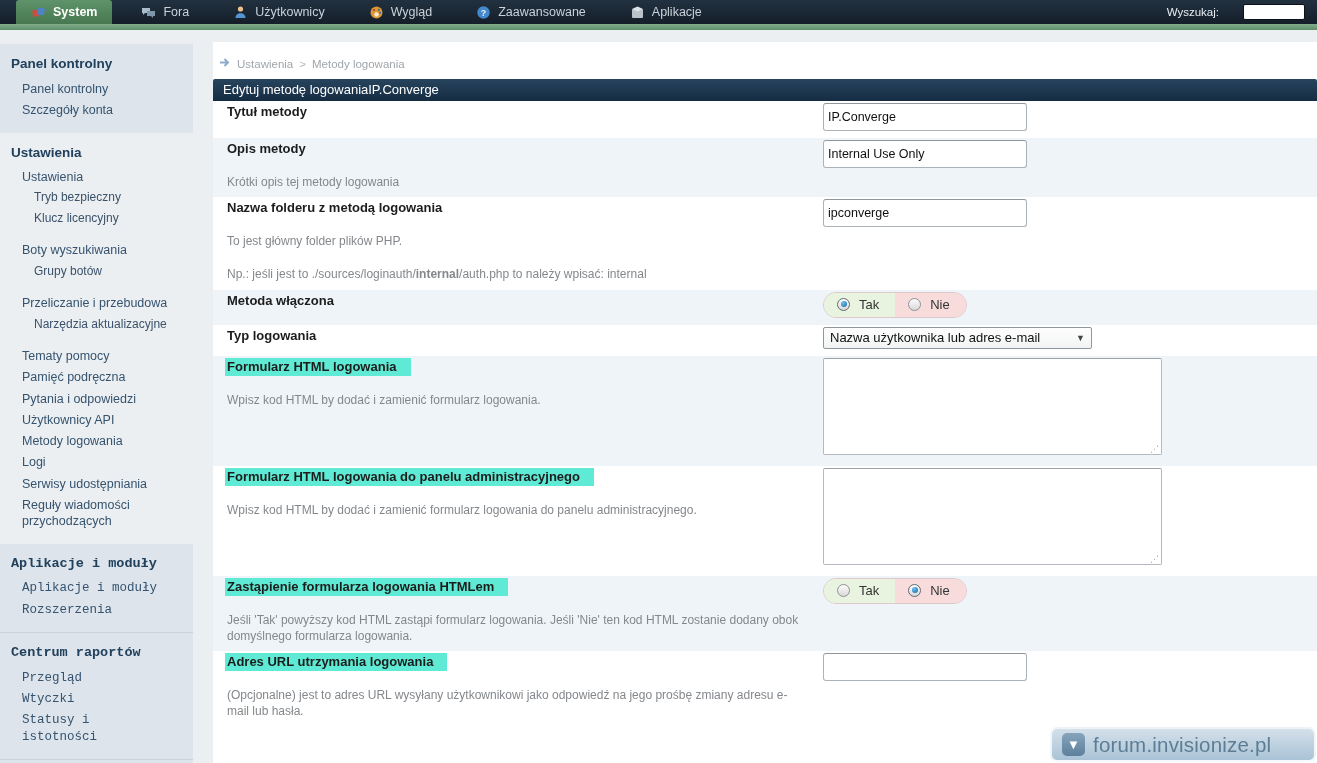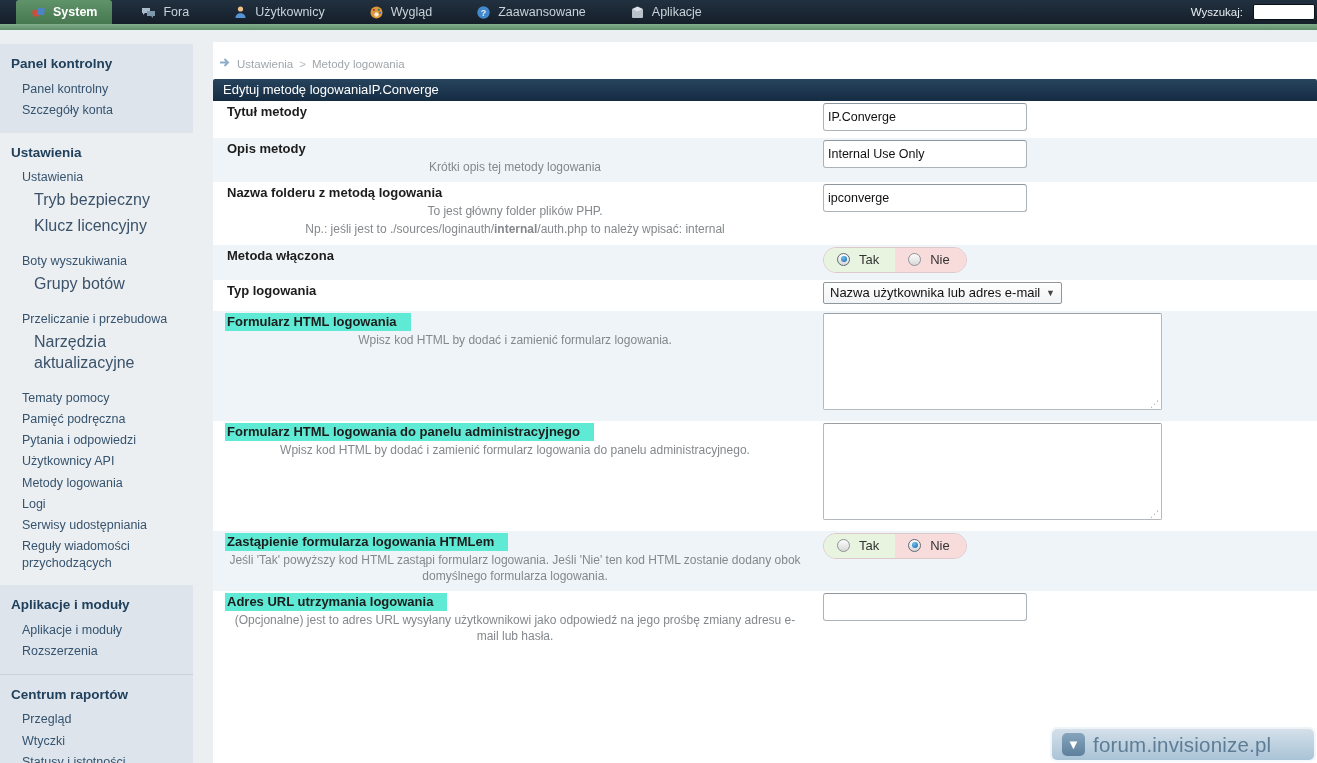--- a/index.html
+++ b/index.html
@@ -8,76 +8,76 @@
 
   
   .topnav { position:absolute; left:0; top:0; width:1317px; height:24px;
     background:linear-gradient(#223140,#141e29); display:flex; align-items:stretch; z-index:30;}
   .navtabs { display:flex; align-items:stretch; padding-left:16px; }
   .navtab { display:flex; align-items:center; gap:7px; padding:0 15px; margin-right:14px;
     color:#c9d2da; font-size:12.5px; cursor:pointer; white-space:nowrap; }
   .navtab.active { background:linear-gradient(#5f9369,#47784f); color:#fff; font-weight:bold;
     border-radius:3px 3px 0 0; }
   .navtab .nicon { width:15px; height:15px; display:inline-flex; }
-  .nav-search { margin-left:auto; display:flex; align-items:center; gap:10px; padding-right:2px; }
+  .nav-search { margin-left:auto; display:flex; align-items:center; gap:24px; padding-right:12px; }
   .nav-search label { color:#e7edf2; font-size:11.5px; }
   .nav-search input { width:62px; height:16px; border:1px solid #0b1218; border-radius:2px;
     font-size:11px; padding:0 3px; background:#fff; }
   .greenbar { position:absolute; left:0; top:24px; width:1317px; height:6px;
     background:linear-gradient(#82ad8b,#5f8e6a); z-index:29;}
 
   
   .sidebar { position:absolute; left:0; top:44px; width:193px; bottom:0; font-size:12.5px; }
   .side-section { padding:8px 16px 12px 0; }
   .side-section.tinted { background:#dde4eb; }
-  .side-section.bordered { border-bottom:1px solid #c9d2da; }
+  .side-section.bordered { border-bottom:1px solid #c9d2da;font-family:Liberation Mono, monospace; }
   .side-title { font-size:13.5px; font-weight:bold; color:#20405c; padding:4px 10px 7px 11px; }
   .side-group { margin-bottom:11px; }
   .side-group:last-child { margin-bottom:0; }
   .side-item { color:#35536f; padding:2.5px 8px 2.5px 22px; cursor:pointer; line-height:1.3;}
-  .side-item.sub { font-size:16px; padding-left:34px; color:#3a526a; }
+  .side-item.sub { font-size:12px; padding-left:34px; color:#3a526a; }
 
   
   .content { position:absolute; left:213px; top:42px; right:0; bottom:0; background:#fff; }
   .breadcrumb { display:flex; align-items:center; gap:6px; padding:15px 0 9px 6px;
     font-size:11.5px; color:#a7adb2; }
   .breadcrumb .crumb { color:#a0a6ab; cursor:pointer; }
   .breadcrumb .sep { color:#b5babf; }
   .panel-header { height:22px; background:linear-gradient(#27445e,#152c42); color:#fff;
     font-size:13px; font-weight:normal; line-height:22px; padding-left:10px;
     border-radius:2px 2px 0 0; }
 
   .form-row { display:flex; padding:1px 0 7px 14px; background:#fff; }
   .form-row.alt { background:#eff4f8; }
   .row-left { flex:0 0 578px; }
   .row-right { margin-left:18px; padding-top:1px; }
   .f-label { font-size:13px; font-weight:bold; color:#1c1c1c; display:inline; }
   .f-label.hl { background:#5eead4; padding:1px 14px 2px 2px; margin-left:-2px; }
-  .f-desc { font-size:12px; color:#84888c; line-height:1.35; margin-top:2px; max-width:576px;text-align:center; }
+  .f-desc { font-size:12px; color:#84888c; line-height:1.35; margin-top:17px; max-width:576px; }
 
   .t-input { width:204px; height:28px; border:1px solid #abb2b8; border-top-color:#8f979e;
     border-radius:3px; font-size:12.5px; padding:1px 4px; color:#111; background:#fff; }
   .t-area-wrap { position:relative; width:339px; }
   .t-area { width:339px; height:97px; border:1px solid #b3b9bf; border-top-color:#9aa1a7;
     border-radius:2px; resize:none; background:#fff; font-size:12px; padding:3px; }
   .t-area-wrap::after { content:"⋰"; position:absolute; right:3px; bottom:5px;
     color:#9aa1a7; font-size:9px; pointer-events:none; }
 
   .radio-pill { display:inline-flex; border-radius:13px; overflow:hidden;
     border:1px solid #ddc9c9; font-size:13px; color:#333; }
   .radio-opt { display:flex; align-items:center; gap:9px; padding:4px 16px 5px 13px; cursor:pointer;}
   .radio-opt.yes { background:#e8f4e0;align-items:center; }
   .radio-opt.no  { background:#f8dbdb; }
   .rdot { width:13px; height:13px; border-radius:50%; background:linear-gradient(#fdfdfd,#d8d8d8);
     border:1px solid #8e9296; position:relative; }
   .rdot.sel { border-color:#5f6a73; }
   .rdot.sel::after { content:""; position:absolute; left:2.5px; top:2.5px; width:6px; height:6px;
     border-radius:50%; background:radial-gradient(circle at 35% 30%, #6fc0f2, #1565a8); }
 
-  .f-select { width:239px; height:22px; border:1px solid #8f979e; border-radius:2px;
+  .f-select { width:269px; height:22px; border:1px solid #8f979e; border-radius:2px;
     background:linear-gradient(#fefefe,#f2f3f4); display:flex; align-items:center;
     font-size:13px; color:#111; padding:0 6px; cursor:pointer; }
   .f-select .sel-text { flex:1; white-space:nowrap; overflow:hidden; }
   .f-select .sel-arrow { color:#444; font-size:9px; margin-left:4px; }
 
   
   .watermark { position:absolute; right:1px; bottom:1px; width:266px; height:35px;
     background:linear-gradient(#d4e0ea,#a9c3d6); border:2px solid rgba(255,255,255,.8);
     border-radius:7px; display:flex; align-items:center; gap:8px; padding:0 10px; z-index:40;}
   .wm-logo { width:23px; height:23px; border-radius:5px;

